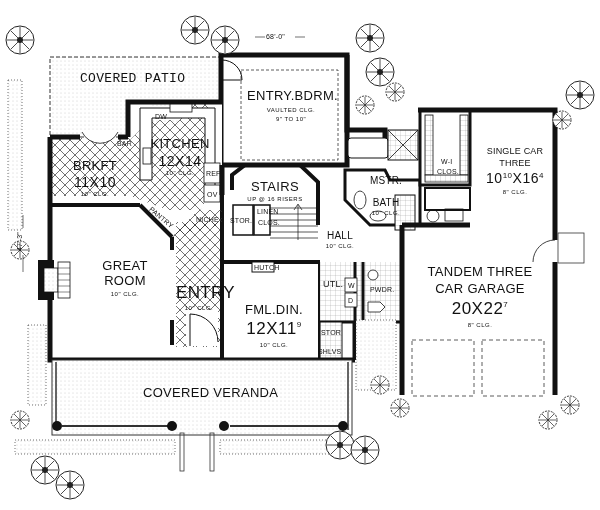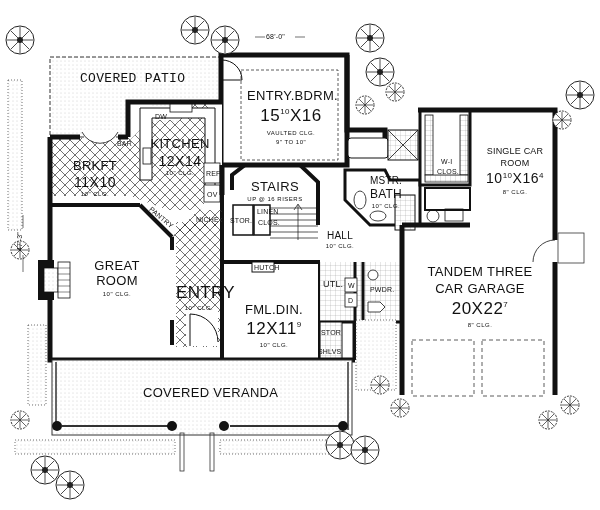--- a/index.html
+++ b/index.html
@@ -197,72 +197,71 @@
 
 <div class="lbl tiny" style="left:266px;top:33px;">68'-0"</div>
 <div class="lbl tiny" style="left:10px;top:238px;transform:rotate(-90deg);">47'-3"</div>
 
 <div class="room" style="left:80px;top:72px;font-family:Liberation Mono, monospace;">
   <div class="lbl name" style="position:static;">COVERED PATIO</div>
 </div>
 
 <div class="room" style="left:247px;top:88px;width:88px;text-align:center;">
   <div class="name">ENTRY.BDRM.</div>
-  <div class="dim" style="margin-top:3px;"><span>15</span><sup>10</sup><span>X16</span></div>
   <div class="clg" style="margin-top:4px;">VAULTED CLG.</div>
   <div class="clg" style="margin-top:3px;">9" TO 10"</div>
 </div>
 
 <div class="room" style="left:150px;top:136px;width:60px;text-align:center;">
   <div class="name">KITCHEN</div>
   <div class="dim" style="font-size:14px;margin-top:2px;">12X14</div>
   <div class="clg" style="margin-top:1px;">10" CLG.</div>
 </div>
 
 <div class="room" style="left:70px;top:158px;width:50px;text-align:center;">
   <div class="name">BRKFT</div>
   <div class="dim" style="font-size:14px;margin-top:1px;">11X10</div>
   <div class="clg" style="margin-top:1px;">10" CLG.</div>
 </div>
 
-<div class="room" style="left:72px;top:258px;width:90px;text-align:center;">
+<div class="room" style="left:72px;top:258px;width:90px;text-align:center;padding-left:8px;">
   <div class="name">GREAT ROOM</div>
   <div class="clg" style="margin-top:3px;">10" CLG.</div>
 </div>
 
 <div class="room" style="left:176px;top:283px;width:46px;text-align:center;">
   <div class="name" style="font-size:17px;">ENTRY</div>
   <div class="clg" style="margin-top:2px;">10" CLG.</div>
 </div>
 
 <div class="room" style="left:240px;top:179px;width:70px;text-align:center;">
   <div class="name">STAIRS</div>
   <div class="clg" style="margin-top:2px;">UP @ 16 RISERS</div>
 </div>
 
 <div class="room" style="left:366px;top:175px;width:40px;text-align:center;">
   <div class="tiny" style="font-size:10px;">MSTR.</div>
-  <div class="tiny" style="font-size:12px;margin-top:1px;">BATH</div>
+  <div class="tiny" style="font-size:10px;margin-top:11px;">BATH</div>
   <div class="clg" style="margin-top:2px;">10" CLG.</div>
 </div>
 
 <div class="room" style="left:320px;top:230px;width:40px;text-align:center;">
   <div class="tiny" style="font-size:10px;">HALL</div>
   <div class="clg" style="margin-top:2px;">10" CLG.</div>
 </div>
 
 <div class="room" style="left:236px;top:302px;width:76px;text-align:center;">
   <div class="name">FML.DIN.</div>
   <div class="dim" style="margin-top:2px;"><span>12X11</span><sup>9</sup></div>
   <div class="clg" style="margin-top:3px;">10" CLG.</div>
 </div>
 
 <div class="room" style="left:478px;top:146px;width:74px;text-align:center;">
   <div class="tiny" style="font-size:9px;">SINGLE CAR</div>
-  <div class="tiny" style="font-size:9px;margin-top:2px;">ROOM</div>
+  <div class="tiny" style="font-size:9px;margin-top:2px;">THREE</div>
   <div class="dim" style="font-size:14px;margin-top:2px;"><span>10</span><sup>10</sup><span>X16</span><sup>4</sup></div>
   <div class="clg" style="margin-top:3px;">8" CLG.</div>
 </div>
 
 <div class="room" style="left:425px;top:264px;width:110px;text-align:center;">
   <div class="name">TANDEM THREE</div>
   <div class="name" style="margin-top:2px;">CAR GARAGE</div>
   <div class="dim" style="margin-top:3px;"><span>20X22</span><sup>7</sup></div>
   <div class="clg" style="margin-top:3px;">8" CLG.</div>
 </div>

